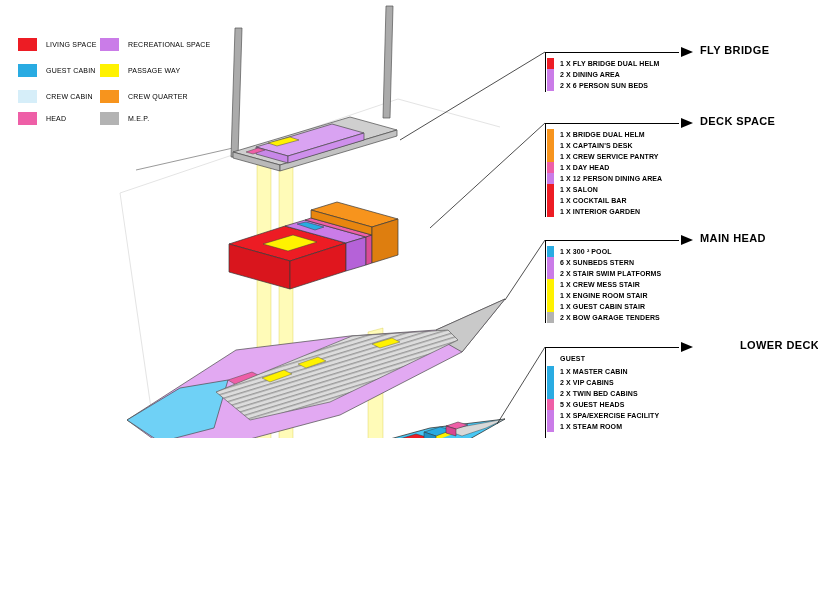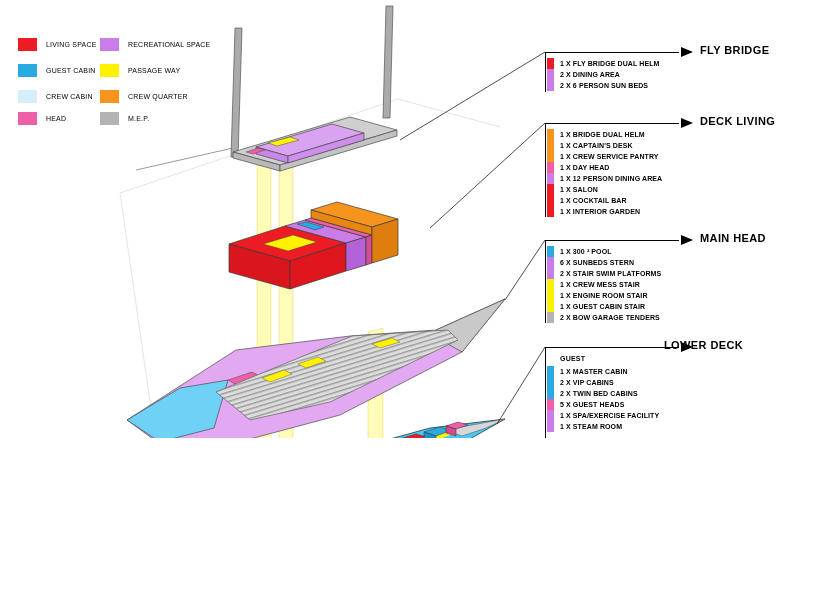--- a/index.html
+++ b/index.html
@@ -186,21 +186,21 @@
       </div>
     <div class="ci">
         <span class="sw" style="background-color: rgb(202, 124, 232);"></span>
         <span class="lbl">2 X 6 PERSON SUN BEDS</span>
       </div>
   </div>
 
   <div class="hline" style="left:545px; top:123px; width:134px"></div>
   <div class="vline" style="left:545px; top:123px; height:94px"></div>
   <div class="tri" style="left:681px; top:118px"></div>
-  <div class="callout-header" style="left:700px; top:115px">DECK LIVING</div>
+  <div class="callout-header" style="left:700px; top:115px">DECK SPACE</div>
   <div class="callout-items" style="left:547px; top:129px">
     <div class="ci">
         <span class="sw" style="background-color: rgb(247, 148, 29);"></span>
         <span class="lbl">1 X BRIDGE DUAL HELM</span>
       </div>
     <div class="ci">
         <span class="sw" style="background-color: rgb(247, 148, 29);"></span>
         <span class="lbl">1 X CAPTAIN'S DESK</span>
       </div>
     <div class="ci">
@@ -260,21 +260,21 @@
       </div>
     <div class="ci">
         <span class="sw" style="background-color: rgb(179, 179, 179);"></span>
         <span class="lbl">2 X BOW GARAGE TENDERS</span>
       </div>
   </div>
 
   <div class="hline" style="left:545px; top:347px; width:134px"></div>
   <div class="vline" style="left:545px; top:347px; height:224px"></div>
   <div class="tri" style="left:681px; top:342px"></div>
-  <div class="callout-header" style="left:664px; top:339px">LOWER DECK</div>
+  <div class="callout-header" style="left:740px; top:339px">LOWER DECK</div>
 
   <div class="subheader" style="left:560px; top:355px">GUEST</div>
   <div class="callout-items" style="left:547px; top:366px">
     <div class="ci">
         <span class="sw" style="background-color: rgb(41, 171, 226);"></span>
         <span class="lbl">1 X MASTER CABIN</span>
       </div>
     <div class="ci">
         <span class="sw" style="background-color: rgb(41, 171, 226);"></span>
         <span class="lbl">2 X VIP CABINS</span>

